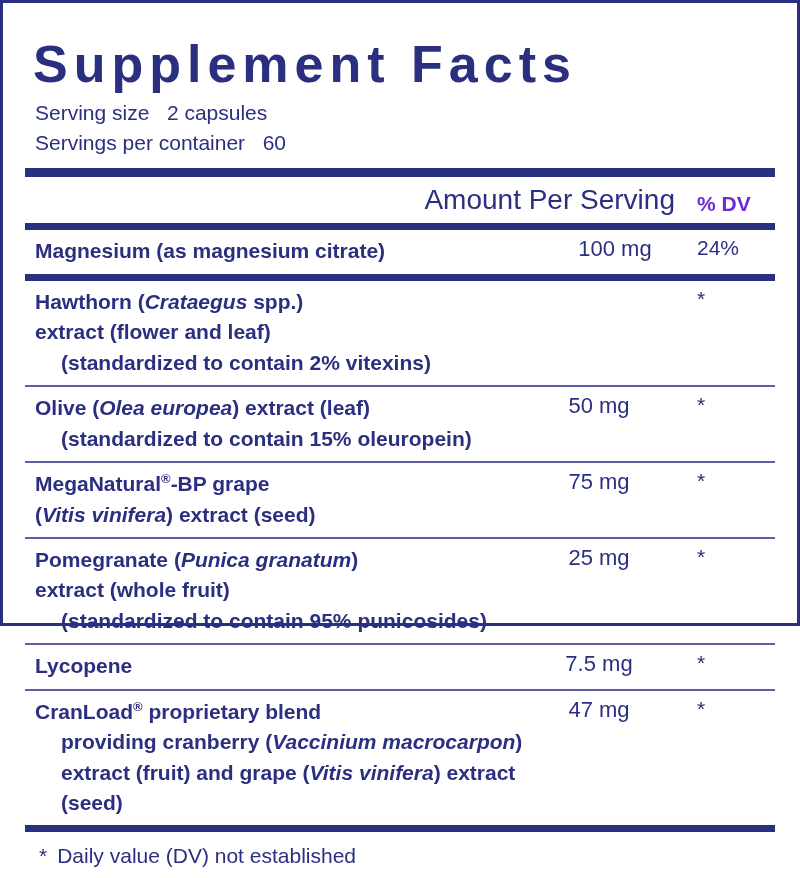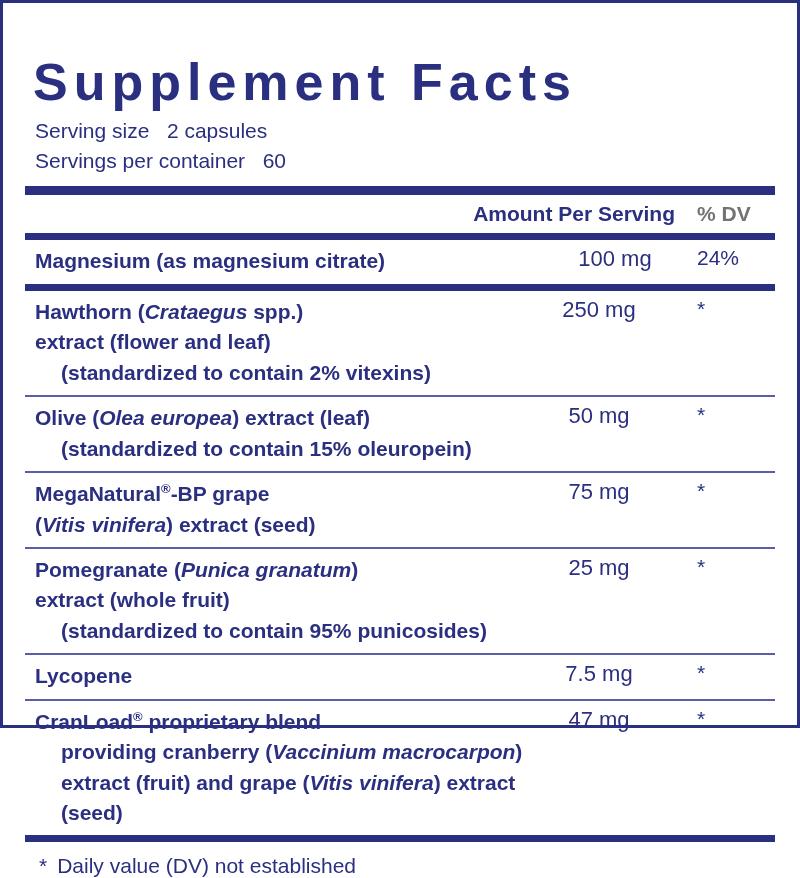--- a/index.html
+++ b/index.html
@@ -9,23 +9,23 @@
   }
   body {
     width: 800px;
     height: 878px;
     font-family: "Liberation Sans", sans-serif;
     color: #252a75;
   }
   .panel {
     box-sizing: border-box;
     width: 800px;
-    height: 728px;
+    height: 626px;
     border: 3px solid #2a2f80;
-    padding: 44px 22px 0 22px;
+    padding: 26px 22px 0 22px;
     position: relative;
   }
   .title {
     font-size: 52px;
     font-weight: bold;
     letter-spacing: 6px;
     color: #2a2f80;
     line-height: 1.05;
     margin: 8px 0 6px 8px;
     white-space: nowrap;
@@ -51,29 +51,29 @@
     background: #5a5fa5;
     margin: 0;
   }
   .hdr-row {
     display: flex;
     align-items: flex-end;
     justify-content: flex-end;
     padding: 7px 4px 7px 0;
   }
   .hdr-amount {
+    font-size: 28px;
+    font-weight: normal;
+    color: #2a2f80;
+    margin-right: 22px;
+  }
+  .hdr-dv {
     font-size: 21px;
     font-weight: bold;
-    color: #2a2f80;
-    margin-right: 22px;
-  }
-  .hdr-dv {
-    font-size: 21px;
-    font-weight: bold;
-    color: #737373;
+    color: #6d28d9;
     width: 74px;
     text-align: left;
   }
   .row {
     display: flex;
     align-items: flex-start;
     padding: 6px 4px 7px 0;
   }
   .row .name {
     flex: 1 1 auto;
@@ -152,21 +152,20 @@
   </div>
 
   <div class="rule-med"></div>
 
   <div class="row">
     <div class="name">
       <span>Hawthorn (<em>Crataegus</em> spp.)</span>
       <span class="indent2" style="padding-left:0">extract (flower and leaf)</span>
       <span class="indent1">(standardized to contain 2% vitexins)</span>
     </div>
-    <div class="amount">250 mg</div>
     <div class="dv star">*</div>
   </div>
 
   <div class="rule-thin"></div>
 
   <div class="row">
     <div class="name">
       <span>Olive (<em>Olea europea</em>) extract (leaf)</span>
       <span class="indent1">(standardized to contain 15% oleuropein)</span>
     </div>

